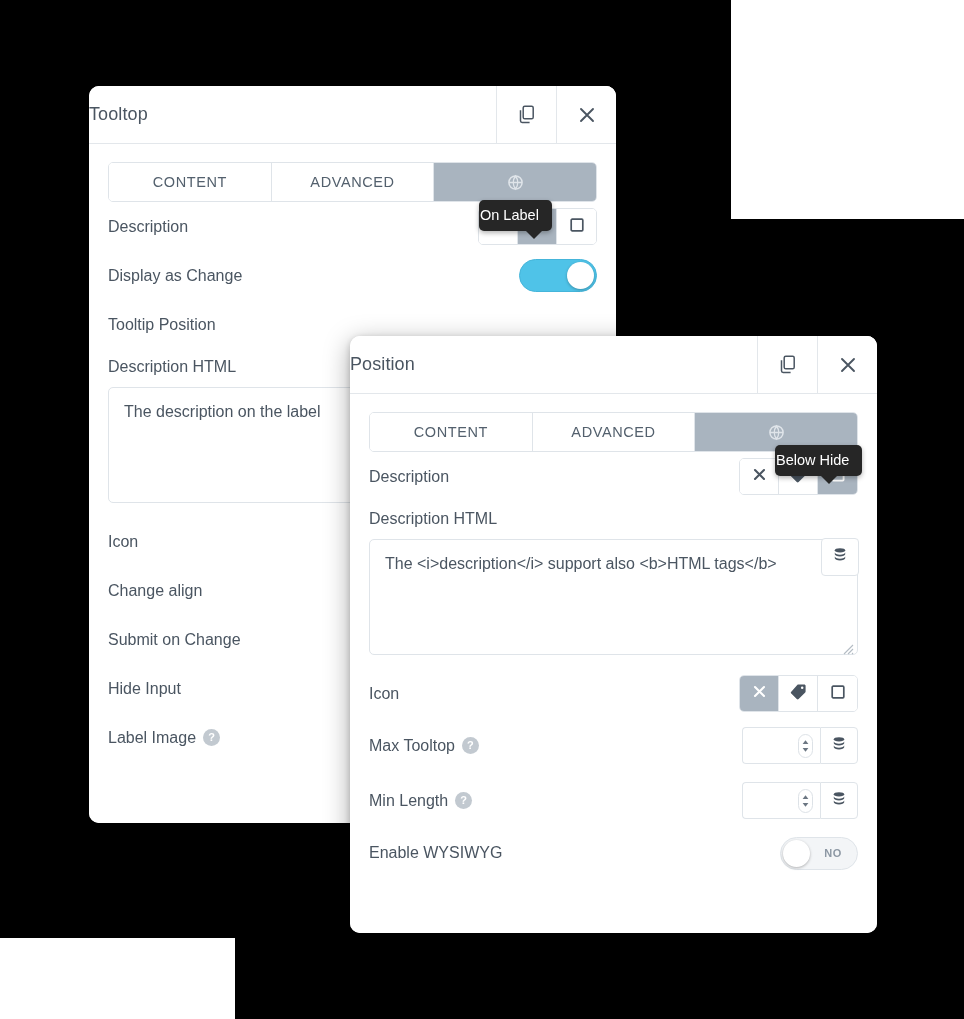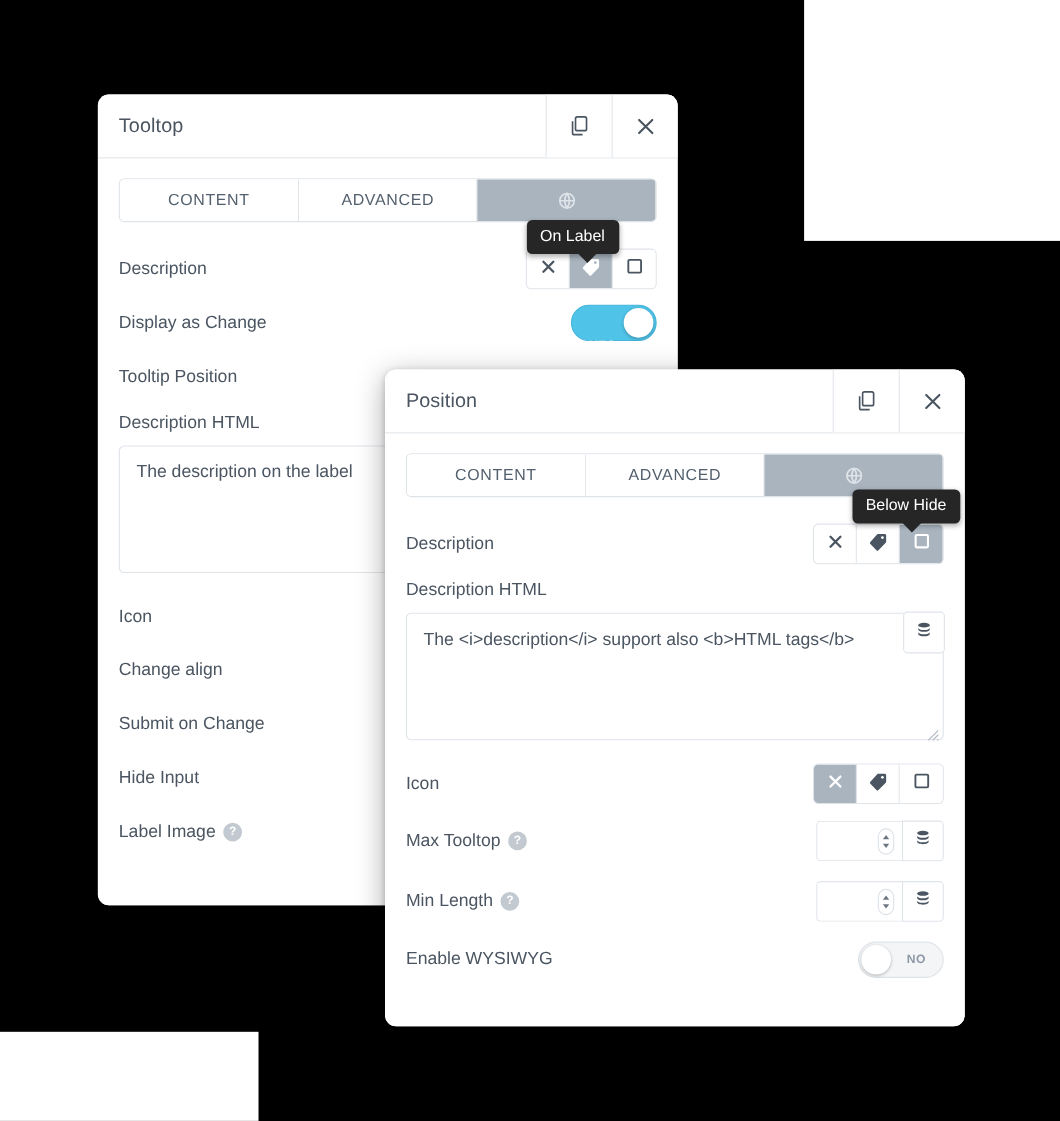--- a/index.html
+++ b/index.html
@@ -36,21 +36,20 @@
 
   
   .dlg-header {
     display: flex; align-items: stretch;
     height: 58px;
     border-bottom: 1px solid #e3e7eb;
   }
   .dlg-title {
     flex: 1 1 auto;
     display: flex; align-items: center;
-    padding-left: 19px;
     font-size: 18px;
     color: #4a5561;
     letter-spacing: 0.1px;
   }
   .hdr-btn {
     width: 60px;
     display: flex; align-items: center; justify-content: center;
     border-left: 1px solid #e3e7eb;
     color: #4a5561;
     cursor: pointer;
@@ -61,21 +60,20 @@
   
   .dlg-body { padding: 18px 19px 0 19px; }
 
   
   .tabs {
     display: flex;
     border: 1px solid #dfe4e9;
     border-radius: 5px;
     overflow: hidden;
     height: 40px;
-    margin-bottom: 18px;
   }
   .tab {
     flex: 1 1 0;
     display: flex; align-items: center; justify-content: center;
     font-size: 14.5px;
     letter-spacing: 0.6px;
     color: #53606d;
     background: #ffffff;
     border-right: 1px solid #dfe4e9;
     cursor: pointer;
@@ -222,21 +220,21 @@
     background: #fff;
   }
 
   
   .tooltip {
     position: absolute;
     background: #262626;
     color: #ffffff;
     border-radius: 5px;
     font-size: 14.5px;
-    padding: 7px 13px 8px 12px;
+    padding: 7px 13px 8px 1px;
     white-space: nowrap;
     z-index: 60;
     box-shadow: 0 2px 5px rgba(0,0,0,.3);
   }
   .tooltip::after {
     content: "";
     position: absolute;
     bottom: -8px;
     width: 0; height: 0;
     border-left: 9px solid transparent;

